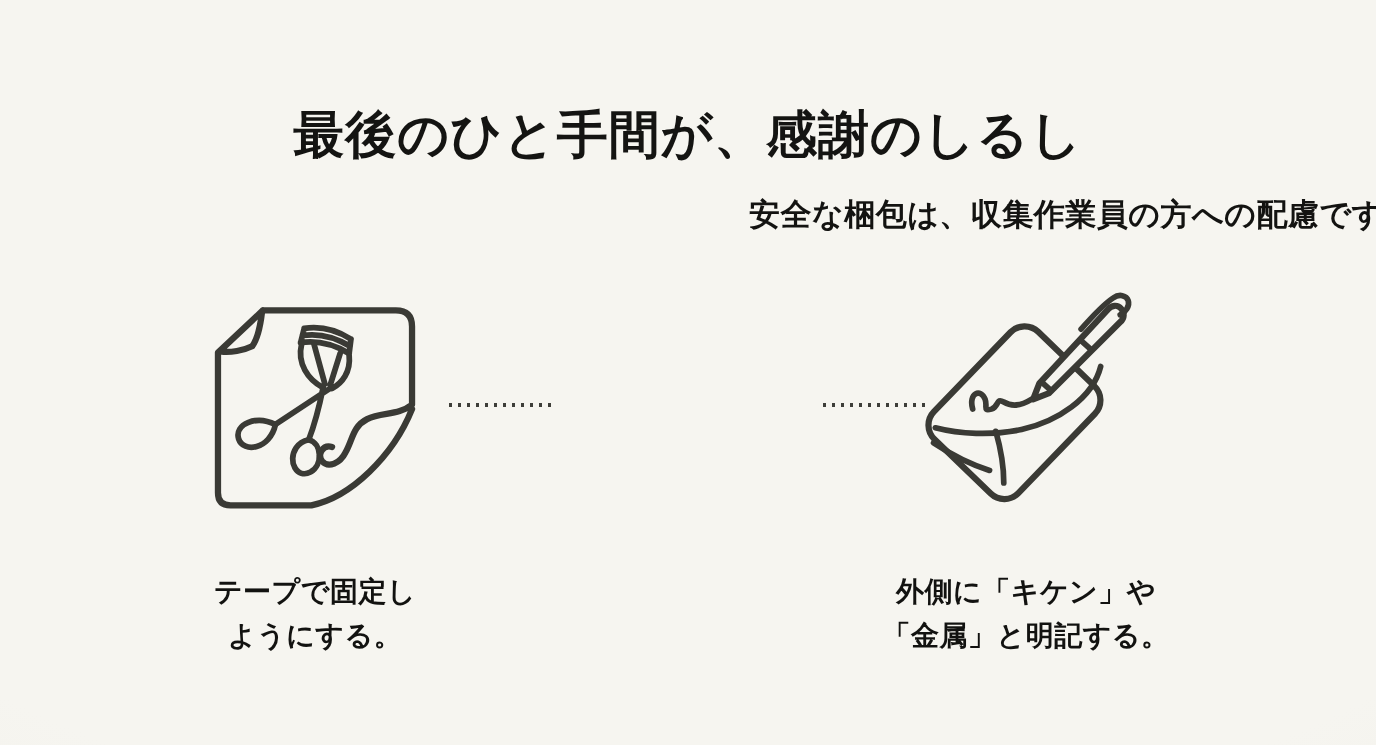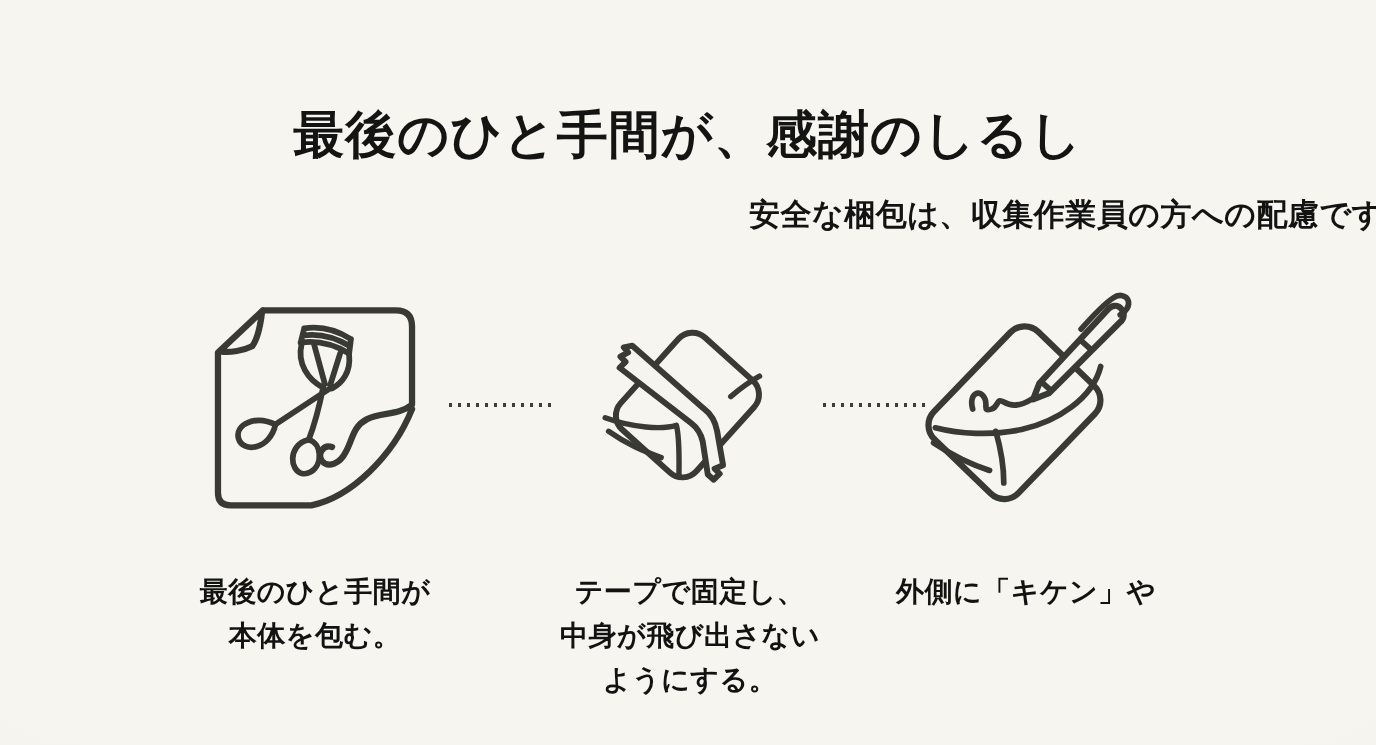--- a/index.html
+++ b/index.html
@@ -66,49 +66,27 @@
                                      M116 46 L112 62 M168 58 L166 74"></path>
             <path class="ln-thin" d="M113 64 C108 85 120 103 137 112 M166 76 C168 95 158 107 147 113
                                      M127 64 L139 108 M156 74 L145 109"></path>
             <path class="ln-thin" d="M146 112 L84 153 M137 112 C133 132 128 152 121 170"></path>
             <path class="ln-thin" d="M84 153 C62 142 38 153 43 169 C48 185 78 181 84 153"></path>
             <path class="ln-thin" d="M121 170 C136 174 137 198 123 206 C108 214 97 194 107 179 C111 173 116 171 121 170"></path>
           </g>
         </svg>
       </div>
       <div class="caption">
-        <span>最後のひと手間が</span>
-        <span>本体を包む。</span>
+        <span>テープで固定し</span>
+        <span>ようにする。</span>
       </div>
     </div>
 
     <div class="connector c1"></div>
 
-    <div class="step s2">
-      <div class="icon-box">
-        <svg width="212" height="185" viewBox="0 0 250 218">
-
-          <rect class="ln" x="-60" y="-73" width="120" height="146" rx="22" transform="translate(122 112) rotate(42)"></rect>
-
-          <path class="ln-thin" d="M173 102 C185 92 196 84 207 78"></path>
-          <path class="ln-thin" d="M25 127 C58 139 92 141 109 136 C113 152 112 175 112 196"></path>
-          <path class="ln-thin" d="M29 143 C50 158 70 166 91 174"></path>
-
-          <path class="mask" d="M42 68 L49 61 L43 55 L52 50 L47 44 L57 42
-                   L141 116 C149 122 155 131 157 143 L164 183
-                   L154 187 L160 193 L153 200 L146 194
-                   L140 155 C138 146 134 139 126 133 Z"></path>
-        </svg>
-      </div>
-      <div class="caption">
-        <span>テープで固定し、</span>
-        <span>中身が飛び出さない</span>
-        <span>ようにする。</span>
-      </div>
-    </div>
 
     <div class="connector c2"></div>
 
     <div class="step s3">
       <div class="icon-box">
         <svg width="240" height="224" viewBox="0 0 270 252">
 
           <rect class="ln" x="-66" y="-84" width="132" height="168" rx="22" transform="translate(122 138) rotate(44)"></rect>
 
           <path class="ln-thin" d="M219 86 C210 122 170 148 130 157 C96 164 60 162 33 155"></path>
@@ -120,17 +98,18 @@
           <path class="ln-thin" d="M152 103 L163 113 M196 56 L207 66"></path>
 
           <path class="ln-thin" d="M197 44 C212 27 224 15 233 9 C240 4 248 6 250 12 C252 18 247 25 241 28"></path>
 
           <path class="ln-thin" d="M75 134 C70 116 84 110 89 123 C92 131 86 137 96 134
                    C105 131 101 121 110 126 C120 132 130 130 141 123"></path>
         </svg>
       </div>
       <div class="caption">
         <span>外側に「キケン」や</span>
+        <span>「金属」と明記する。</span>
       </div>
     </div>
 
   </div>
 </div>
 
 </body></html>

